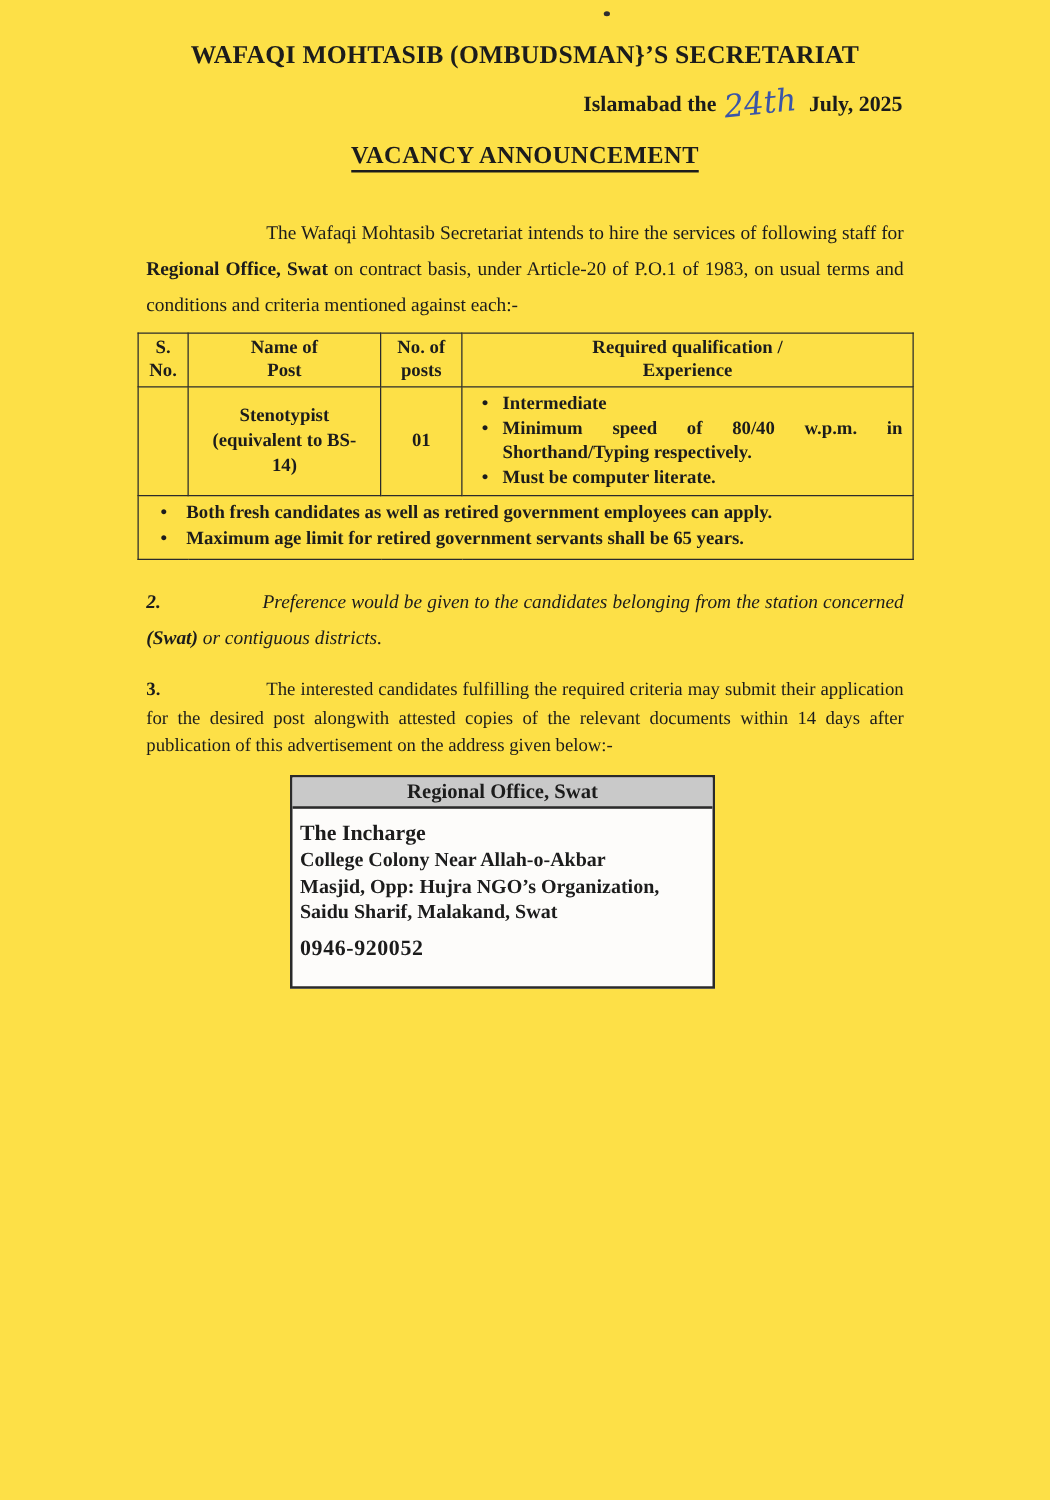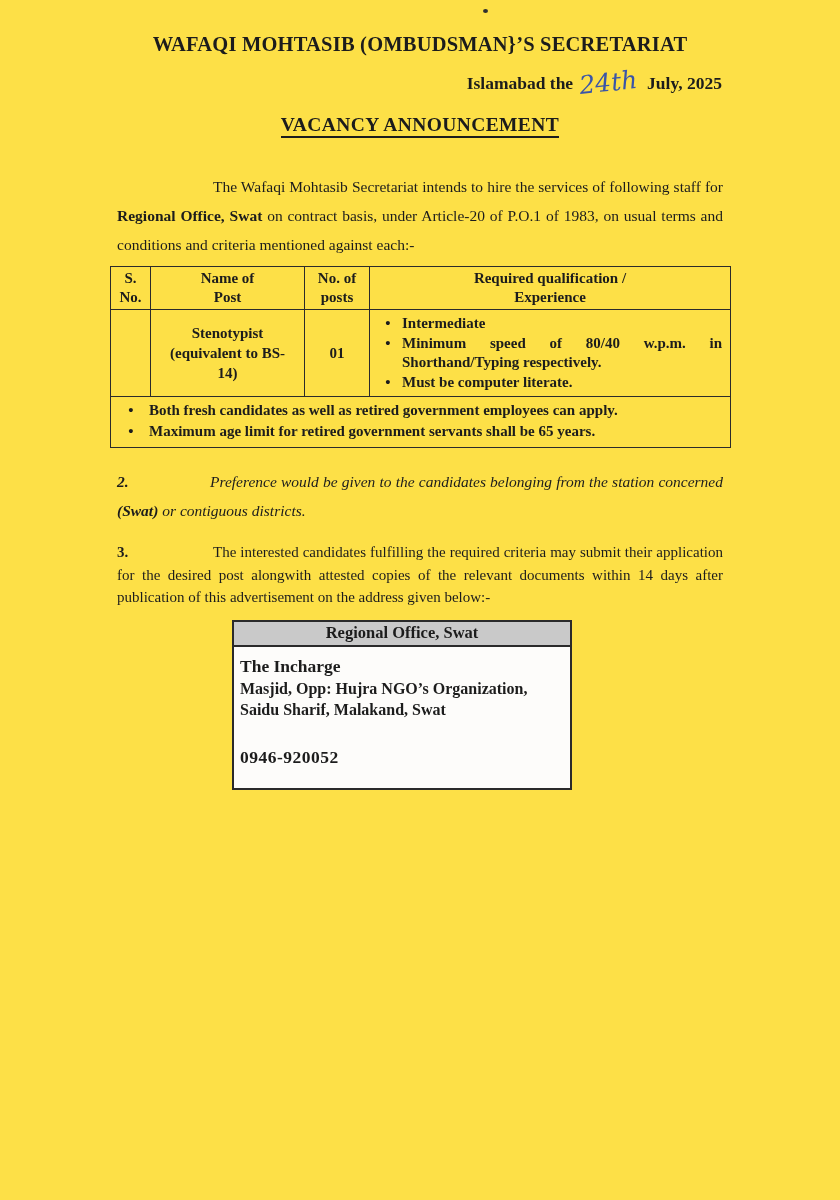--- a/index.html
+++ b/index.html
@@ -77,21 +77,21 @@
     position:absolute; top:620px; left:232px; width:336px;
     border:2px solid #2a2a2a; background:#fdfcfa;
   }
   .addr-header {
     background:#c9c9c9; border-bottom:2px solid #2a2a2a;
     text-align:center; font-weight:bold; font-size:16.5px; padding:1px 0 2px;
   }
   .addr-body { text-align:left; padding:9px 6px 20px; }
   .addr-name { font-weight:bold; font-size:17.5px; }
   .addr-lines { font-weight:bold; font-size:16px; line-height:20.5px; margin-top:2px; }
-  .addr-phone { font-weight:bold; font-size:17.5px; margin-top:27px; letter-spacing:0.5px; }
+  .addr-phone { font-weight:bold; font-size:17.5px; margin-top:7px; letter-spacing:0.5px; }
 </style>
 </head>
 <body>
 
 <div class="page">
 
   <div class="top-dot"></div>
 
   <div class="doc-title">WAFAQI MOHTASIB (OMBUDSMAN}’S SECRETARIAT</div>
 
@@ -169,20 +169,21 @@
   </p>
 
   <p class="numpara para3"><span class="num">3.</span><span>The interested candidates fulfilling the required criteria may submit their application for the desired post alongwith attested copies of the relevant documents within 14 days after publication of this advertisement on the address given below:-</span>
   </p>
 
   <div class="addr-box">
     <div class="addr-header">Regional Office, Swat</div>
     <div class="addr-body">
       <div class="addr-name">The Incharge</div>
       <div class="addr-lines">
+        <div>College Colony Near Allah-o-Akbar</div>
         <div>Masjid, Opp: Hujra NGO’s Organization,</div>
         <div>Saidu Sharif, Malakand, Swat</div>
       </div>
       <div class="addr-phone">0946-920052</div>
     </div>
   </div>
 
 </div>
 
 </body></html>

